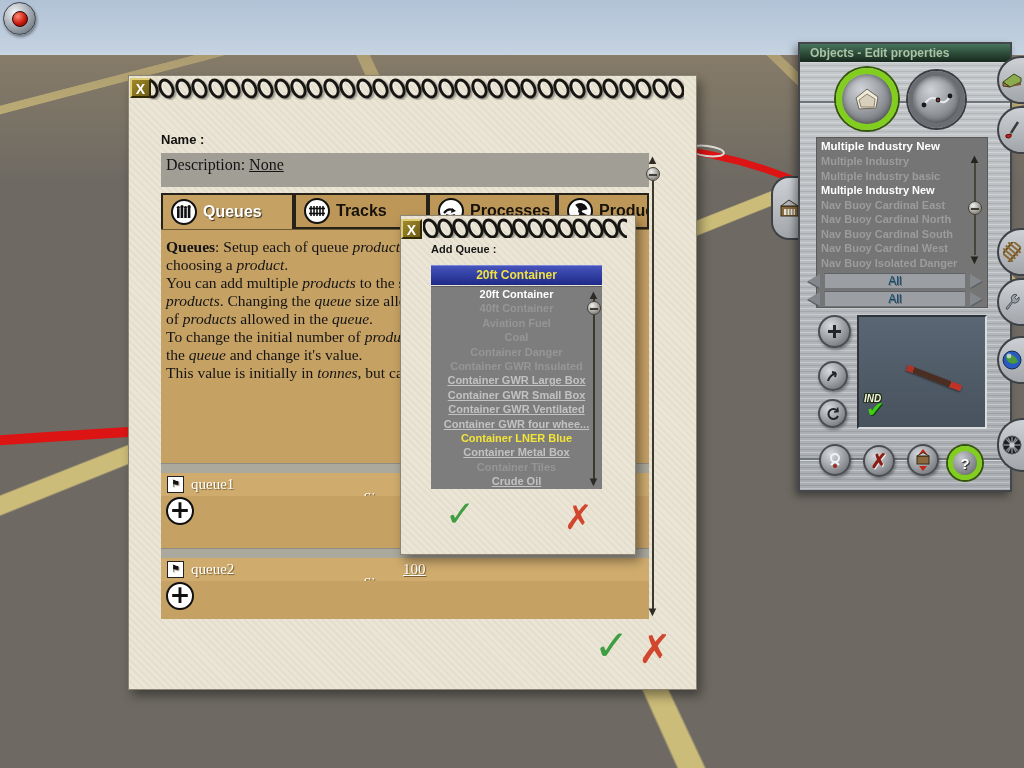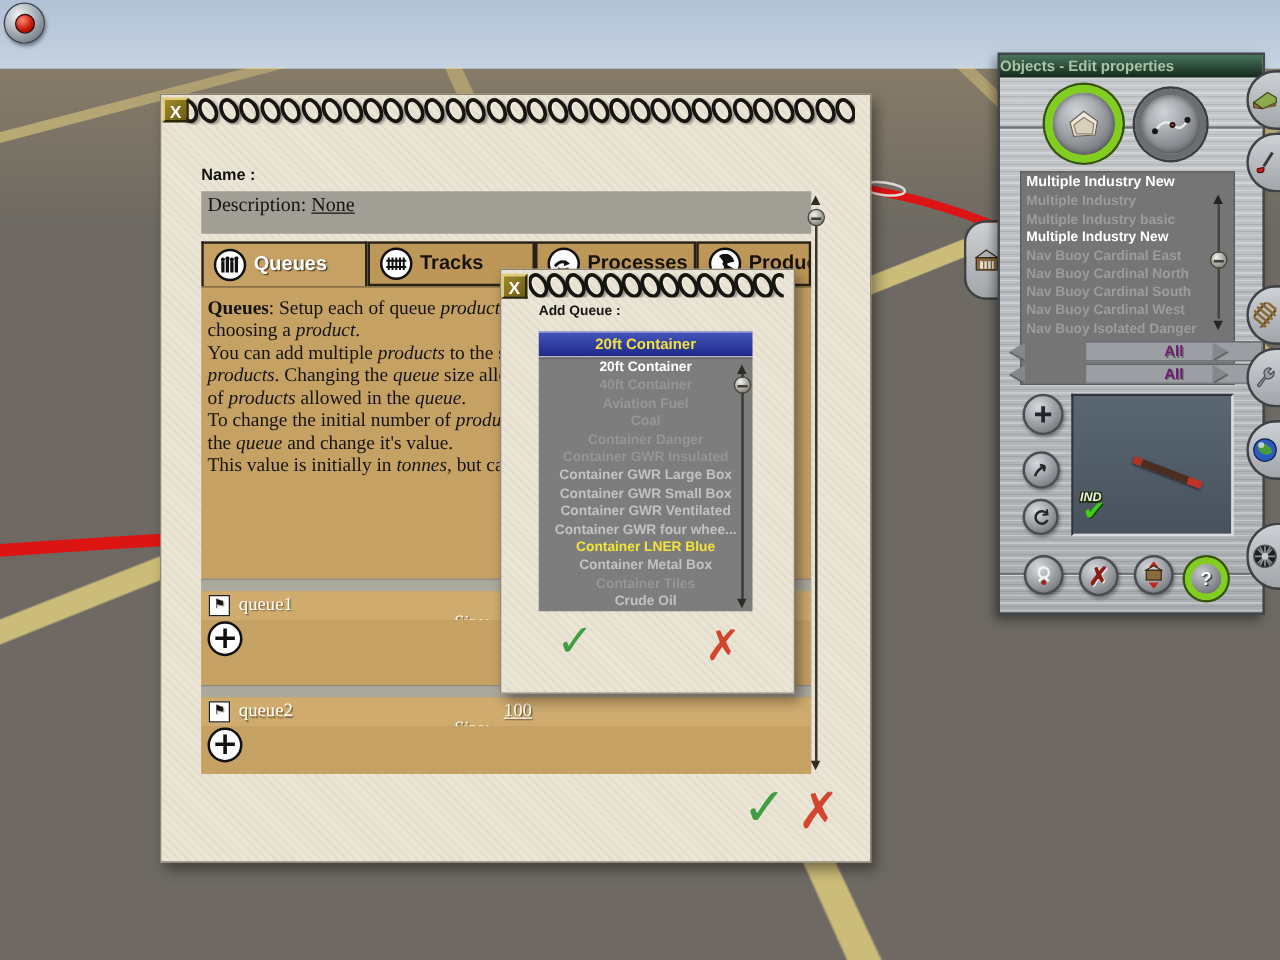--- a/index.html
+++ b/index.html
@@ -99,31 +99,31 @@
   #addq .binding{left:22px;right:8px;top:2px;height:20px;}
   #addq .aq-title{position:absolute;left:30px;top:27px;font-size:11px;font-weight:bold;color:#151515;}
   .aq-selbar{position:absolute;left:30px;top:49px;width:171px;height:19px;
     background:linear-gradient(180deg,#4553bb,#1e2a88);border-top:1px solid #7d88d8;
     color:#f0e040;font-weight:bold;font-size:12px;text-align:center;line-height:19px;}
   .aq-list{position:absolute;left:30px;top:70px;width:171px;height:202px;background:#7d7d7d;
     border-top:1px solid #5f5f5f;overflow:hidden;}
   .aq-item{height:14.4px;line-height:14.4px;text-align:center;font-size:11px;font-weight:bold;
     color:#c2c2c2;cursor:pointer;white-space:nowrap;overflow:hidden;}
   .aq-item.white{color:#ffffff;} .aq-item.dim{color:#969696;} .aq-item.yellow{color:#f2e438;}
-  .aq-item.light{color:#c2c2c2;}
+  .aq-item.light{color:#c2c2c2;text-decoration:underline;}
 
   
   #panel{position:absolute;left:798px;top:42px;width:214px;height:450px;z-index:30;box-sizing:border-box;
     background:linear-gradient(180deg,#c6cacd,#a9adb1);border:2px solid #43474b;
     box-shadow:-3px 4px 8px rgba(0,0,0,.4);}
   #panel::before{content:"";position:absolute;inset:0;
     background:repeating-linear-gradient(180deg,rgba(255,255,255,.28) 0 1px,rgba(0,0,0,0) 1px 3px,rgba(0,0,0,.09) 3px 4px,rgba(0,0,0,0) 4px 6px);}
   .panel-title{position:absolute;left:0;top:0;width:100%;height:18px;box-sizing:border-box;
     background:linear-gradient(180deg,#47745c,#16281c);color:#a9c3a4;font-weight:bold;font-size:12px;
-    line-height:18px;}
+    line-height:18px;padding-left:10px;}
   .groove{position:absolute;left:0;width:100%;height:2px;background:#6f7478;border-bottom:1px solid #d8dcdf;}
   .mode-btn{position:absolute;border-radius:50%;box-sizing:border-box;cursor:pointer;
     background:radial-gradient(circle at 38% 30%,#cfd3d7,#888c90 62%,#5c6064);}
   .mode-btn.green{left:36px;top:24px;width:62px;height:62px;border:6px solid #82ce1e;
     box-shadow:0 0 0 2px #35550c,inset 0 0 6px rgba(0,0,0,.5);}
   .mode-btn.gray{left:108px;top:27px;width:57px;height:57px;border:5px solid #6a6e72;
     box-shadow:0 0 0 2px #3a3e42,inset 0 0 6px rgba(0,0,0,.5);}
   .mode-btn svg{position:absolute;left:50%;top:50%;transform:translate(-50%,-50%);}
 
   .obj-list{position:absolute;left:16px;top:93px;width:172px;height:171px;background:#757575;
@@ -131,22 +131,22 @@
   .obj-current{height:16px;line-height:16px;color:#fff;font-weight:bold;font-size:11.5px;padding-left:4px;
     white-space:nowrap;}
   .obj-item{height:14.5px;line-height:14.5px;color:#9c9c9c;font-weight:bold;font-size:11px;padding-left:4px;
     cursor:pointer;white-space:nowrap;}
   .obj-item.sel{color:#ffffff;}
   .obj-scroll{right:4px;top:15px;height:112px;}
   .obj-scroll .vs-line{background:#46443c;}
 
   .filter-row{position:absolute;left:6px;width:202px;height:16px;}
   .filter-bar{position:absolute;left:18px;top:0;width:142px;height:16px;background:#9b9fa3;
-    border:1px solid #72767a;border-top-color:#5e6266;box-sizing:border-box;color:#701a75;font-weight:bold;
-    font-size:12px;text-align:center;line-height:14px;text-shadow:1px 1px 0 rgba(0,0,0,.35);cursor:pointer;margin-left:44px;}
+    border:1px solid #72767a;border-top-color:#5e6266;box-sizing:border-box;color:#0c4a6e;font-weight:normal;
+    font-size:12px;text-align:center;line-height:14px;text-shadow:1px 1px 0 rgba(0,0,0,.35);cursor:pointer;}
   .ftri{position:absolute;top:1px;width:0;height:0;border-top:7px solid transparent;border-bottom:7px solid transparent;cursor:pointer;}
   .ftri.left{left:2px;border-right:12px solid #84888c;filter:drop-shadow(-1px 1px 0 #5a5e62);}
   .ftri.right{left:164px;border-left:12px solid #84888c;filter:drop-shadow(1px 1px 0 #5a5e62);}
   #filter1{top:229px;} #filter2{top:247px;}
 
   .tool-btn{position:absolute;border-radius:50%;box-sizing:border-box;cursor:pointer;
     background:radial-gradient(circle at 36% 30%,#d6dade,#8e9296 62%,#5e6266);
     border:2px solid #4a4e52;box-shadow:1px 2px 3px rgba(0,0,0,.35);
     display:flex;align-items:center;justify-content:center;color:#2e3236;font-weight:bold;}
   .preview{position:absolute;left:57px;top:271px;width:130px;height:114px;box-sizing:border-box;

